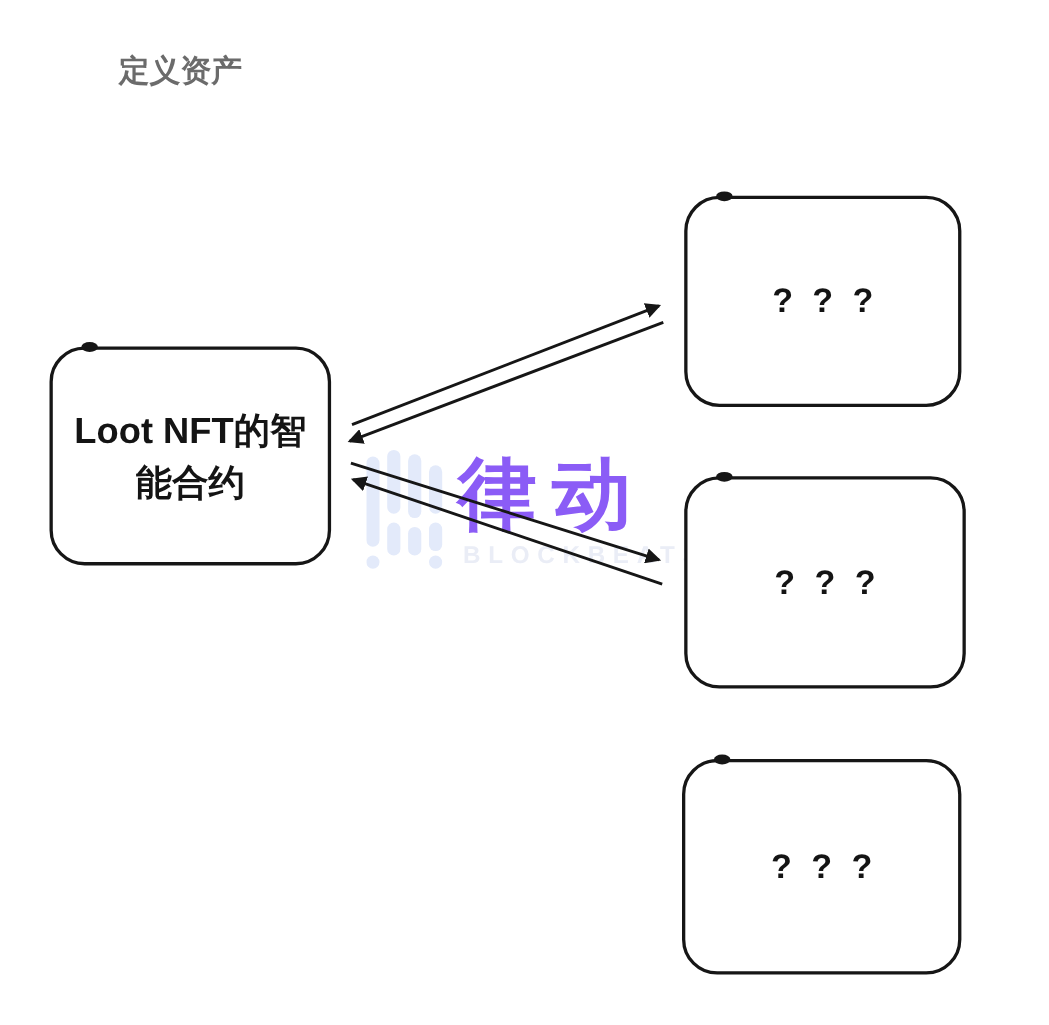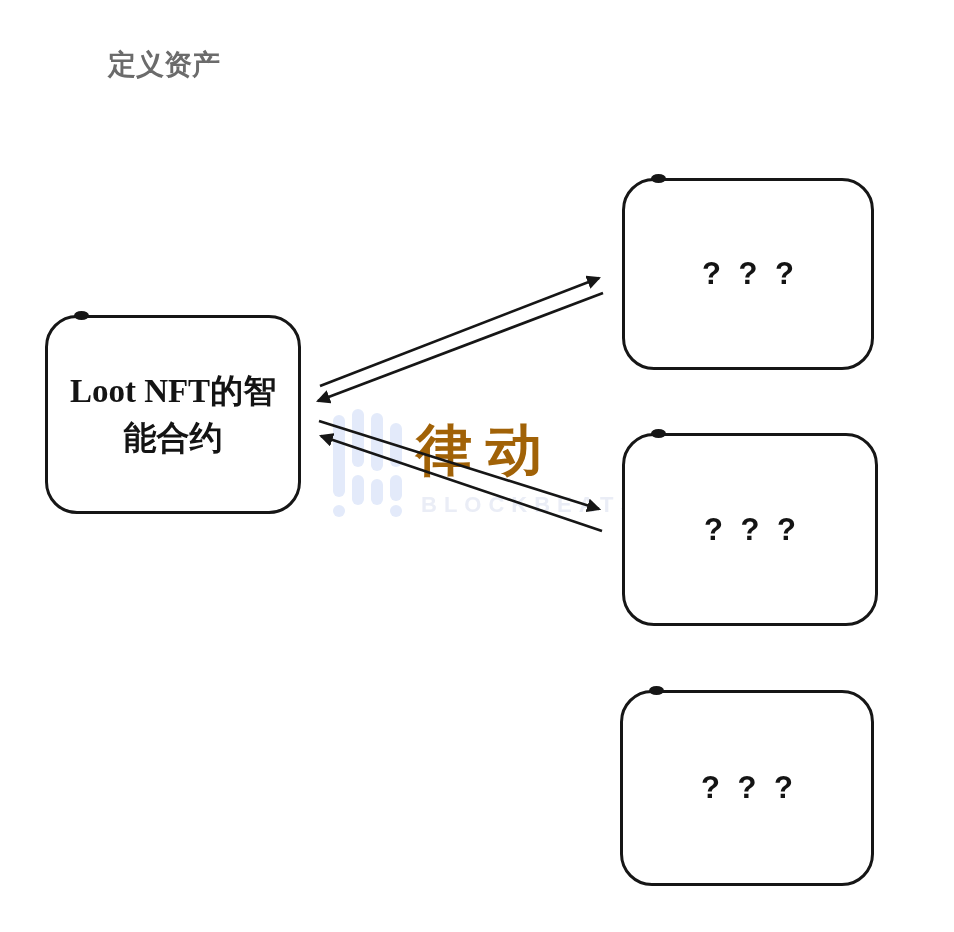--- a/index.html
+++ b/index.html
@@ -35,25 +35,25 @@
     user-select: none;
   }
   .wm-icon {
     position: absolute;
     left: 333px; top: 407px;
     width: 78px; height: 112px;
   }
   .wm-logo {
     position: absolute;
     left: 416px; top: 408px;
-    font-size: 56px;
+    font-size: 72px;
     line-height: 84px;
     font-weight: 700;
     letter-spacing: 14px;
-    color: #a16207;
+    color: #8b5cf6;
     white-space: nowrap;
   }
   .wm-brand {
     position: absolute;
     left: 421px; top: 492px;
     font-size: 22px;
     font-weight: 700;
     letter-spacing: 7px;
     color: #eaedf6;
     white-space: nowrap;
@@ -93,21 +93,20 @@
     height: 9px;
     border-radius: 50%;
     background: #161616;
   }
   .node-contract {
     left: 45px; top: 315px;
     width: 256px; height: 199px;
     font-size: 33px;
     line-height: 47px;
     padding: 0 14px;
-    font-family: Liberation Serif, serif;
   }
   .node-q {
     font-size: 31px;
     word-spacing: 9px;
   }
   .node-f1 { left: 622px; top: 178px; width: 252px; height: 192px; }
   .node-f2 { left: 622px; top: 433px; width: 256px; height: 193px; }
   .node-f3 { left: 620px; top: 690px; width: 254px; height: 196px; }
 </style>
 </head>

